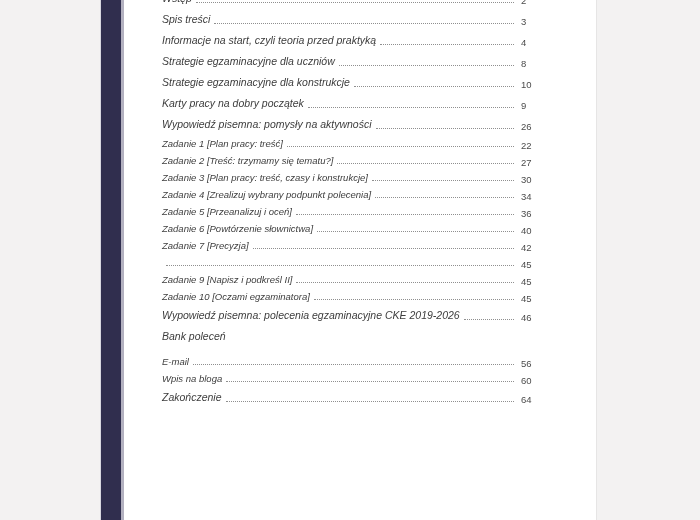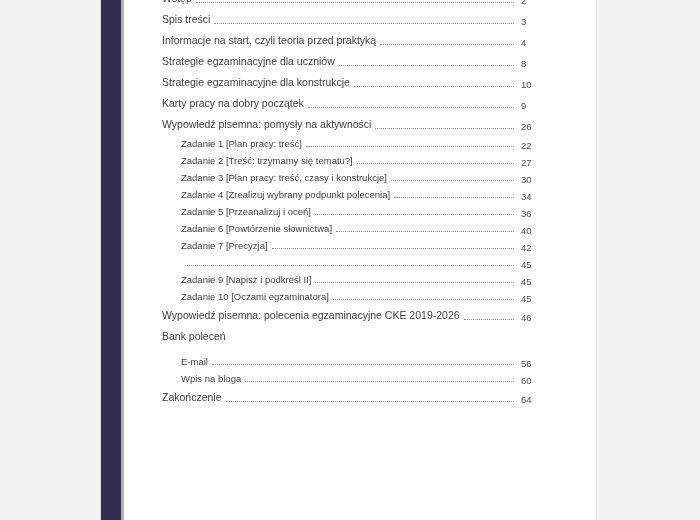--- a/index.html
+++ b/index.html
@@ -50,29 +50,29 @@
   }
   .row.main {
     height: 21px;
     line-height: 21px;
     font-size: 10.5px;
   }
   .row.sub {
     height: 17px;
     line-height: 17px;
     font-size: 9.5px;
-    margin-left: 19px;
     justify-content: flex-end;
   }
   .row.heading + .row.sub {
     margin-top: 6px;
   }
   .label {
     white-space: nowrap;
     flex: 0 0 auto;
+    font-style: italic;
   }
   .dots {
     flex: 1 1 auto;
     align-self: stretch;
     border-bottom: 1px dotted var(--dot, #8f8f8f);
     margin: 0 7px 6px 4px;
     min-width: 8px;
   }
   .row.sub .dots {
     margin-bottom: 5px;

